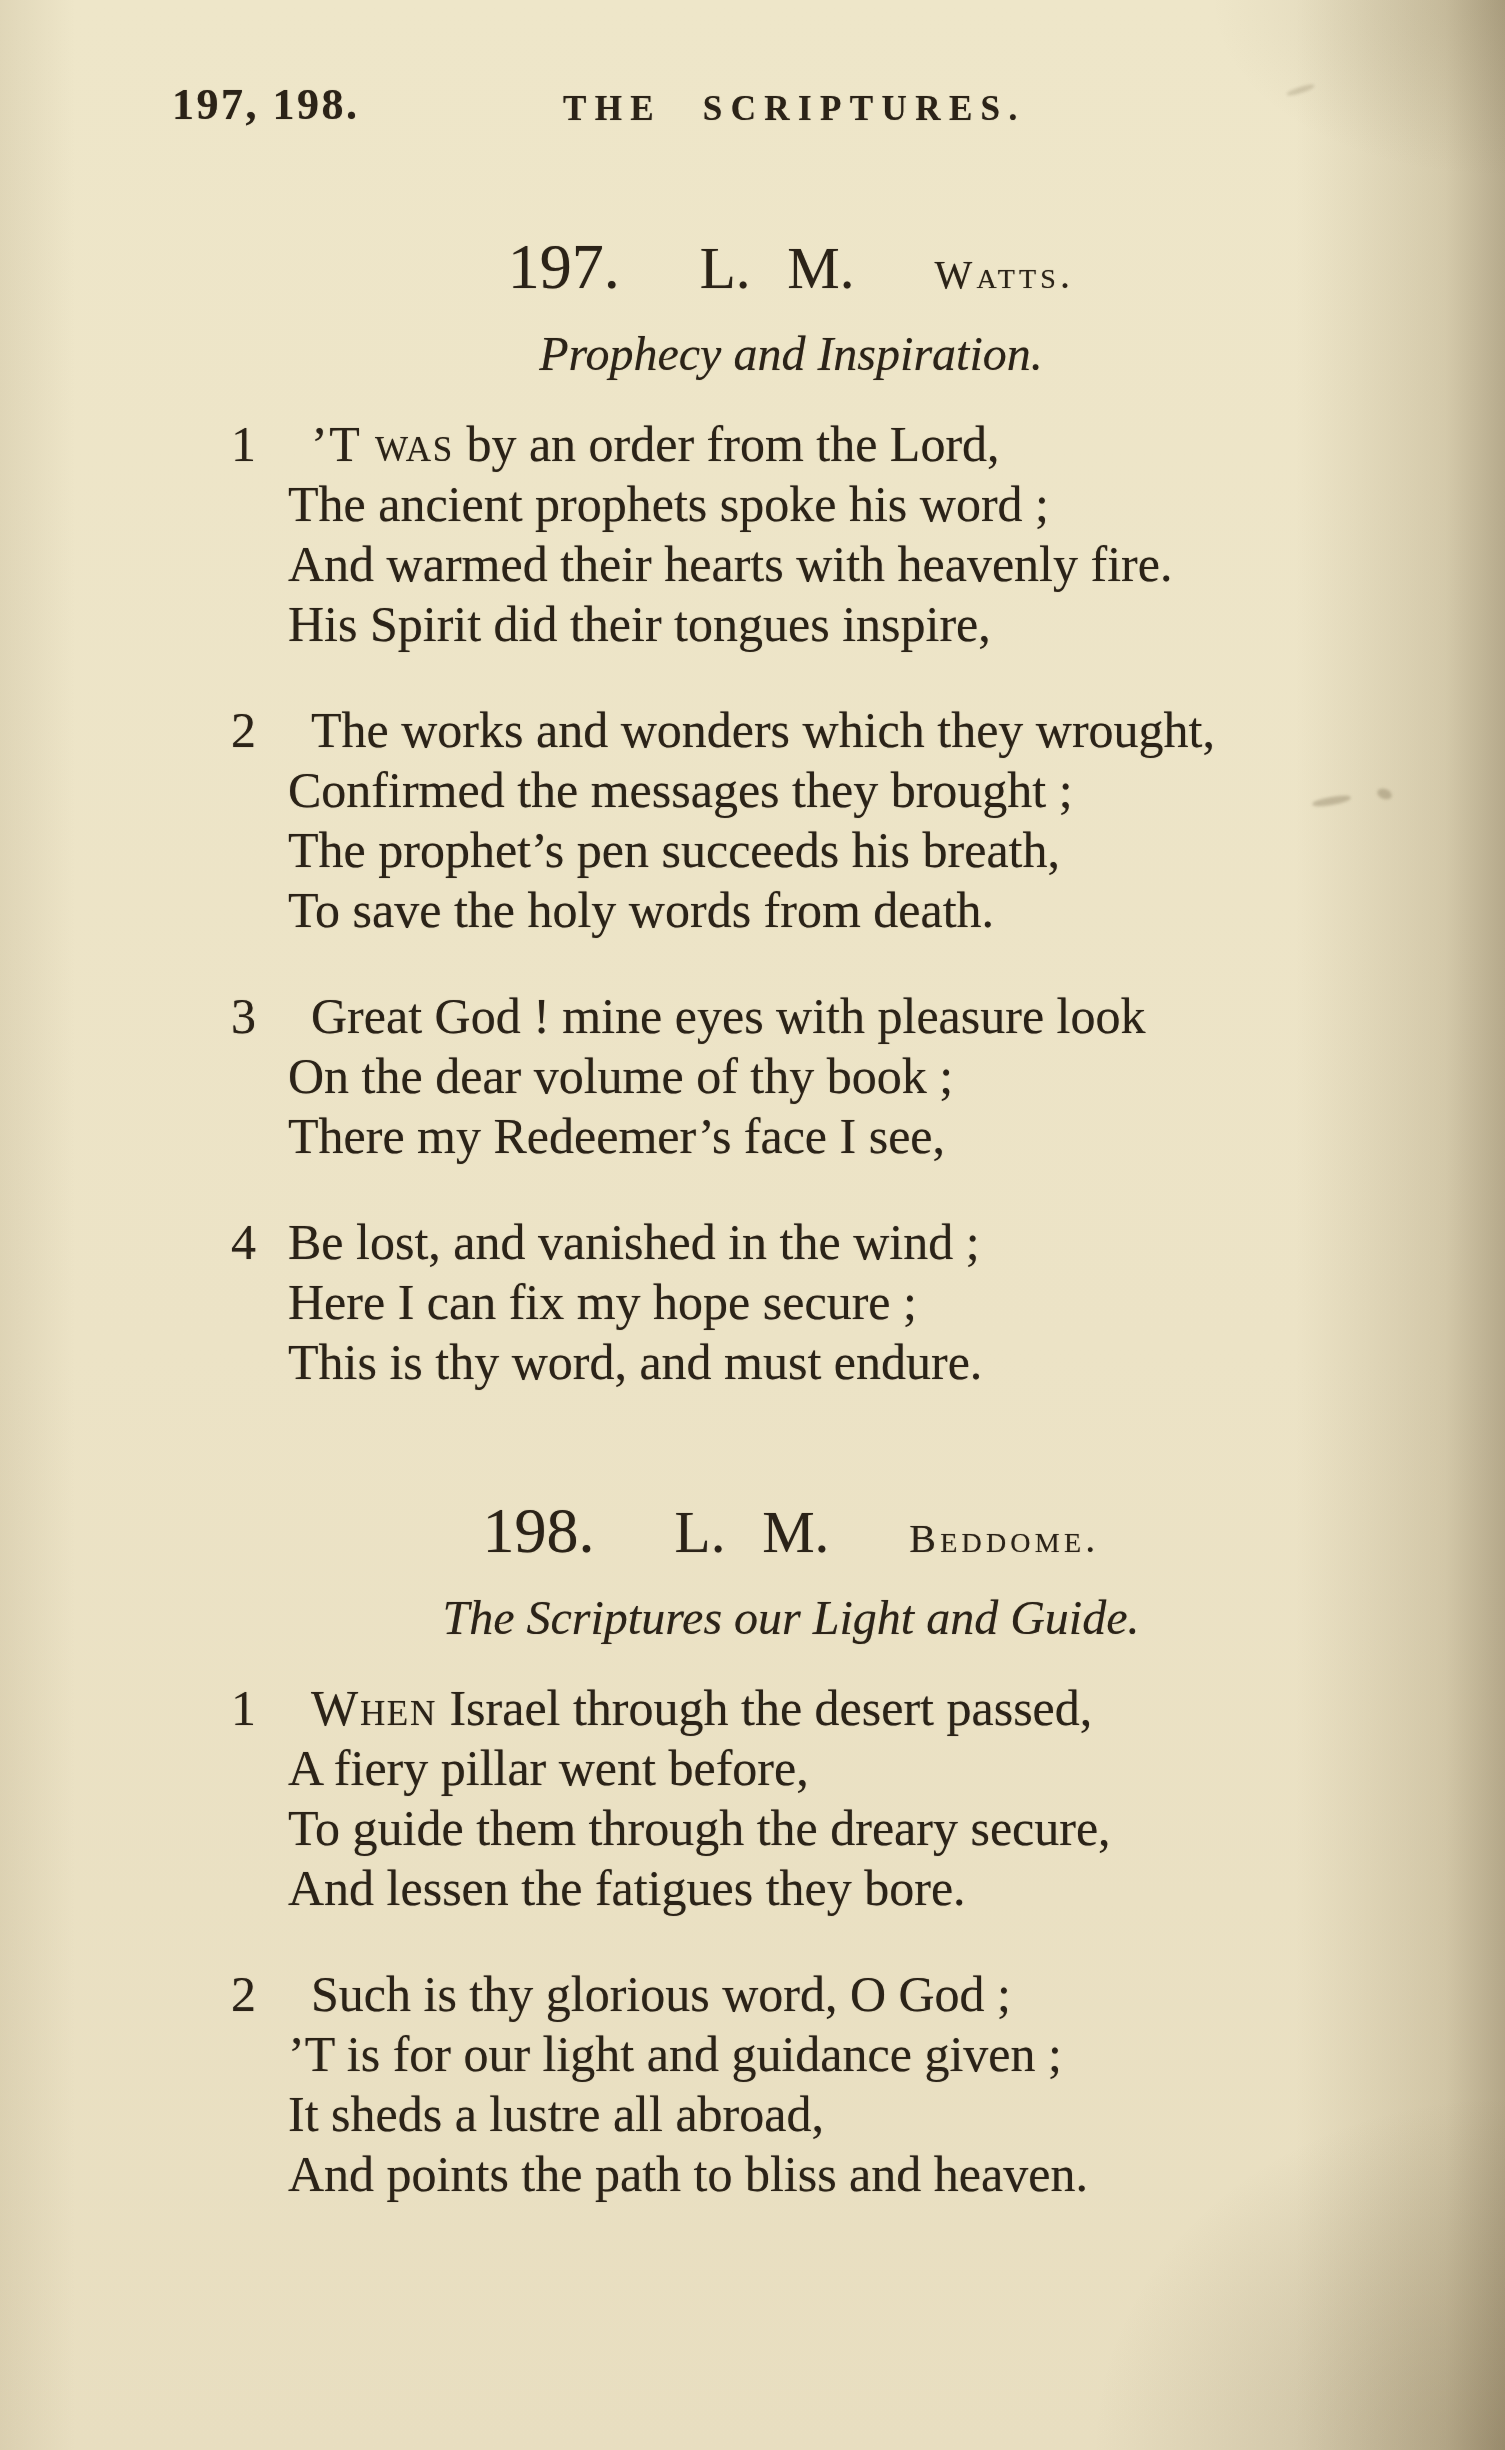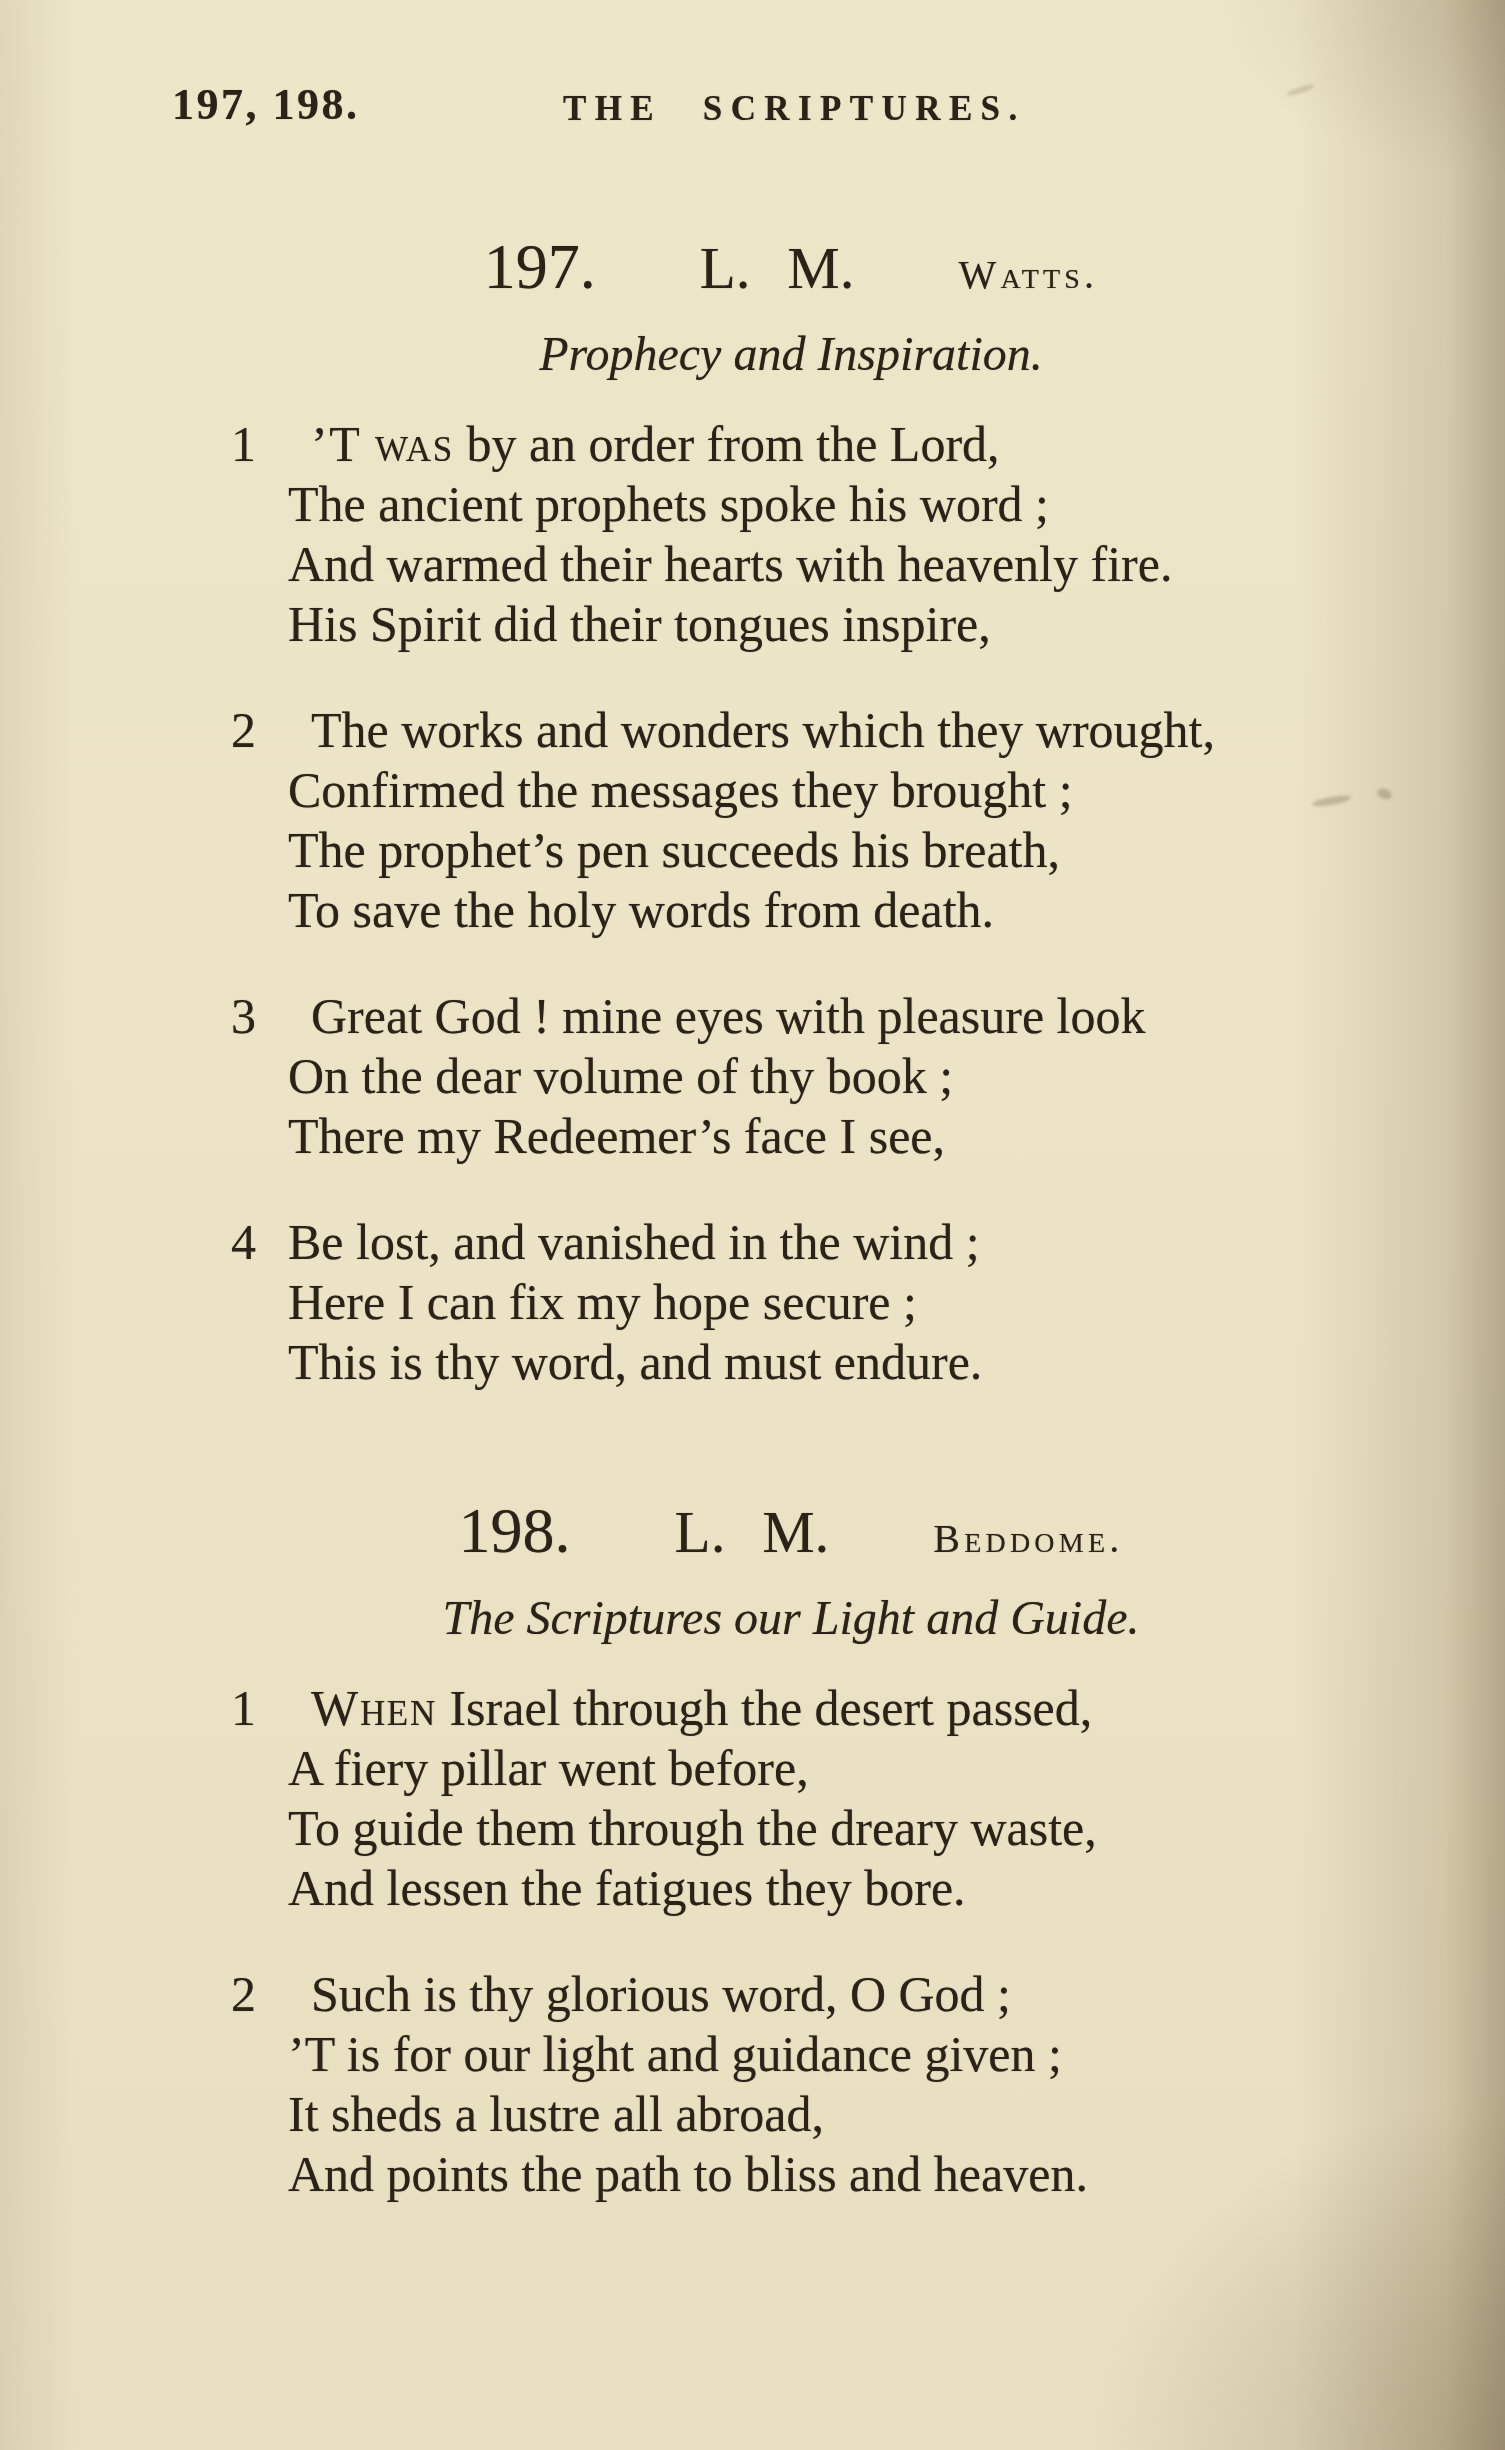--- a/index.html
+++ b/index.html
@@ -32,21 +32,21 @@
   }
   .running-title {
     position: absolute; left: 563px; top: 6.7px;
     font-size: 35px; font-weight: 700;
     letter-spacing: 8.4px; word-spacing: 23.5px; line-height: 44px;
   }
 
   
   .hymn-heading {
     display: flex; justify-content: center; align-items: baseline;
-    gap: 104px; padding-left: 76px; line-height: 76px; margin-top: 16px;
+    gap: 80px; padding-left: 76px; line-height: 76px; margin-top: 16px;
   }
   .hymn-number { font-size: 64px; }
   .hymn-meter  { font-size: 59px; word-spacing: 22px; }
   .hymn-author { font-size: 40px; font-variant: small-caps; letter-spacing: 4.2px; }
 
   .hymn-subtitle {
     margin-top: 15px; padding-left: 76px;
     text-align: center; font-style: italic;
     font-size: 48px; line-height: 52px;
   }
@@ -141,21 +141,21 @@
       <span class="hymn-meter">L. M.</span>
       <span class="hymn-author">Beddome.</span>
     </div>
     <div class="hymn-subtitle">The Scriptures our Light and Guide.</div>
 
     <div class="verse verse-first">
       <span class="verse-num">1</span>
       <div class="verse-lines">
         <div class="line"><span class="lead">When</span><span> Israel through the desert passed,</span></div>
         <div class="line">A fiery pillar went before,</div>
-        <div class="line">To guide them through the dreary waste,</div>
+        <div class="line">To guide them through the dreary secure,</div>
         <div class="line">And lessen the fatigues they bore.</div>
       </div>
     </div>
 
     <div class="verse">
       <span class="verse-num">2</span>
       <div class="verse-lines">
         <div class="line"><span class="lead"></span><span>Such is thy glorious word, O God ;</span></div>
         <div class="line">’T is for our light and guidance given ;</div>
         <div class="line">It sheds a lustre all abroad,</div>

